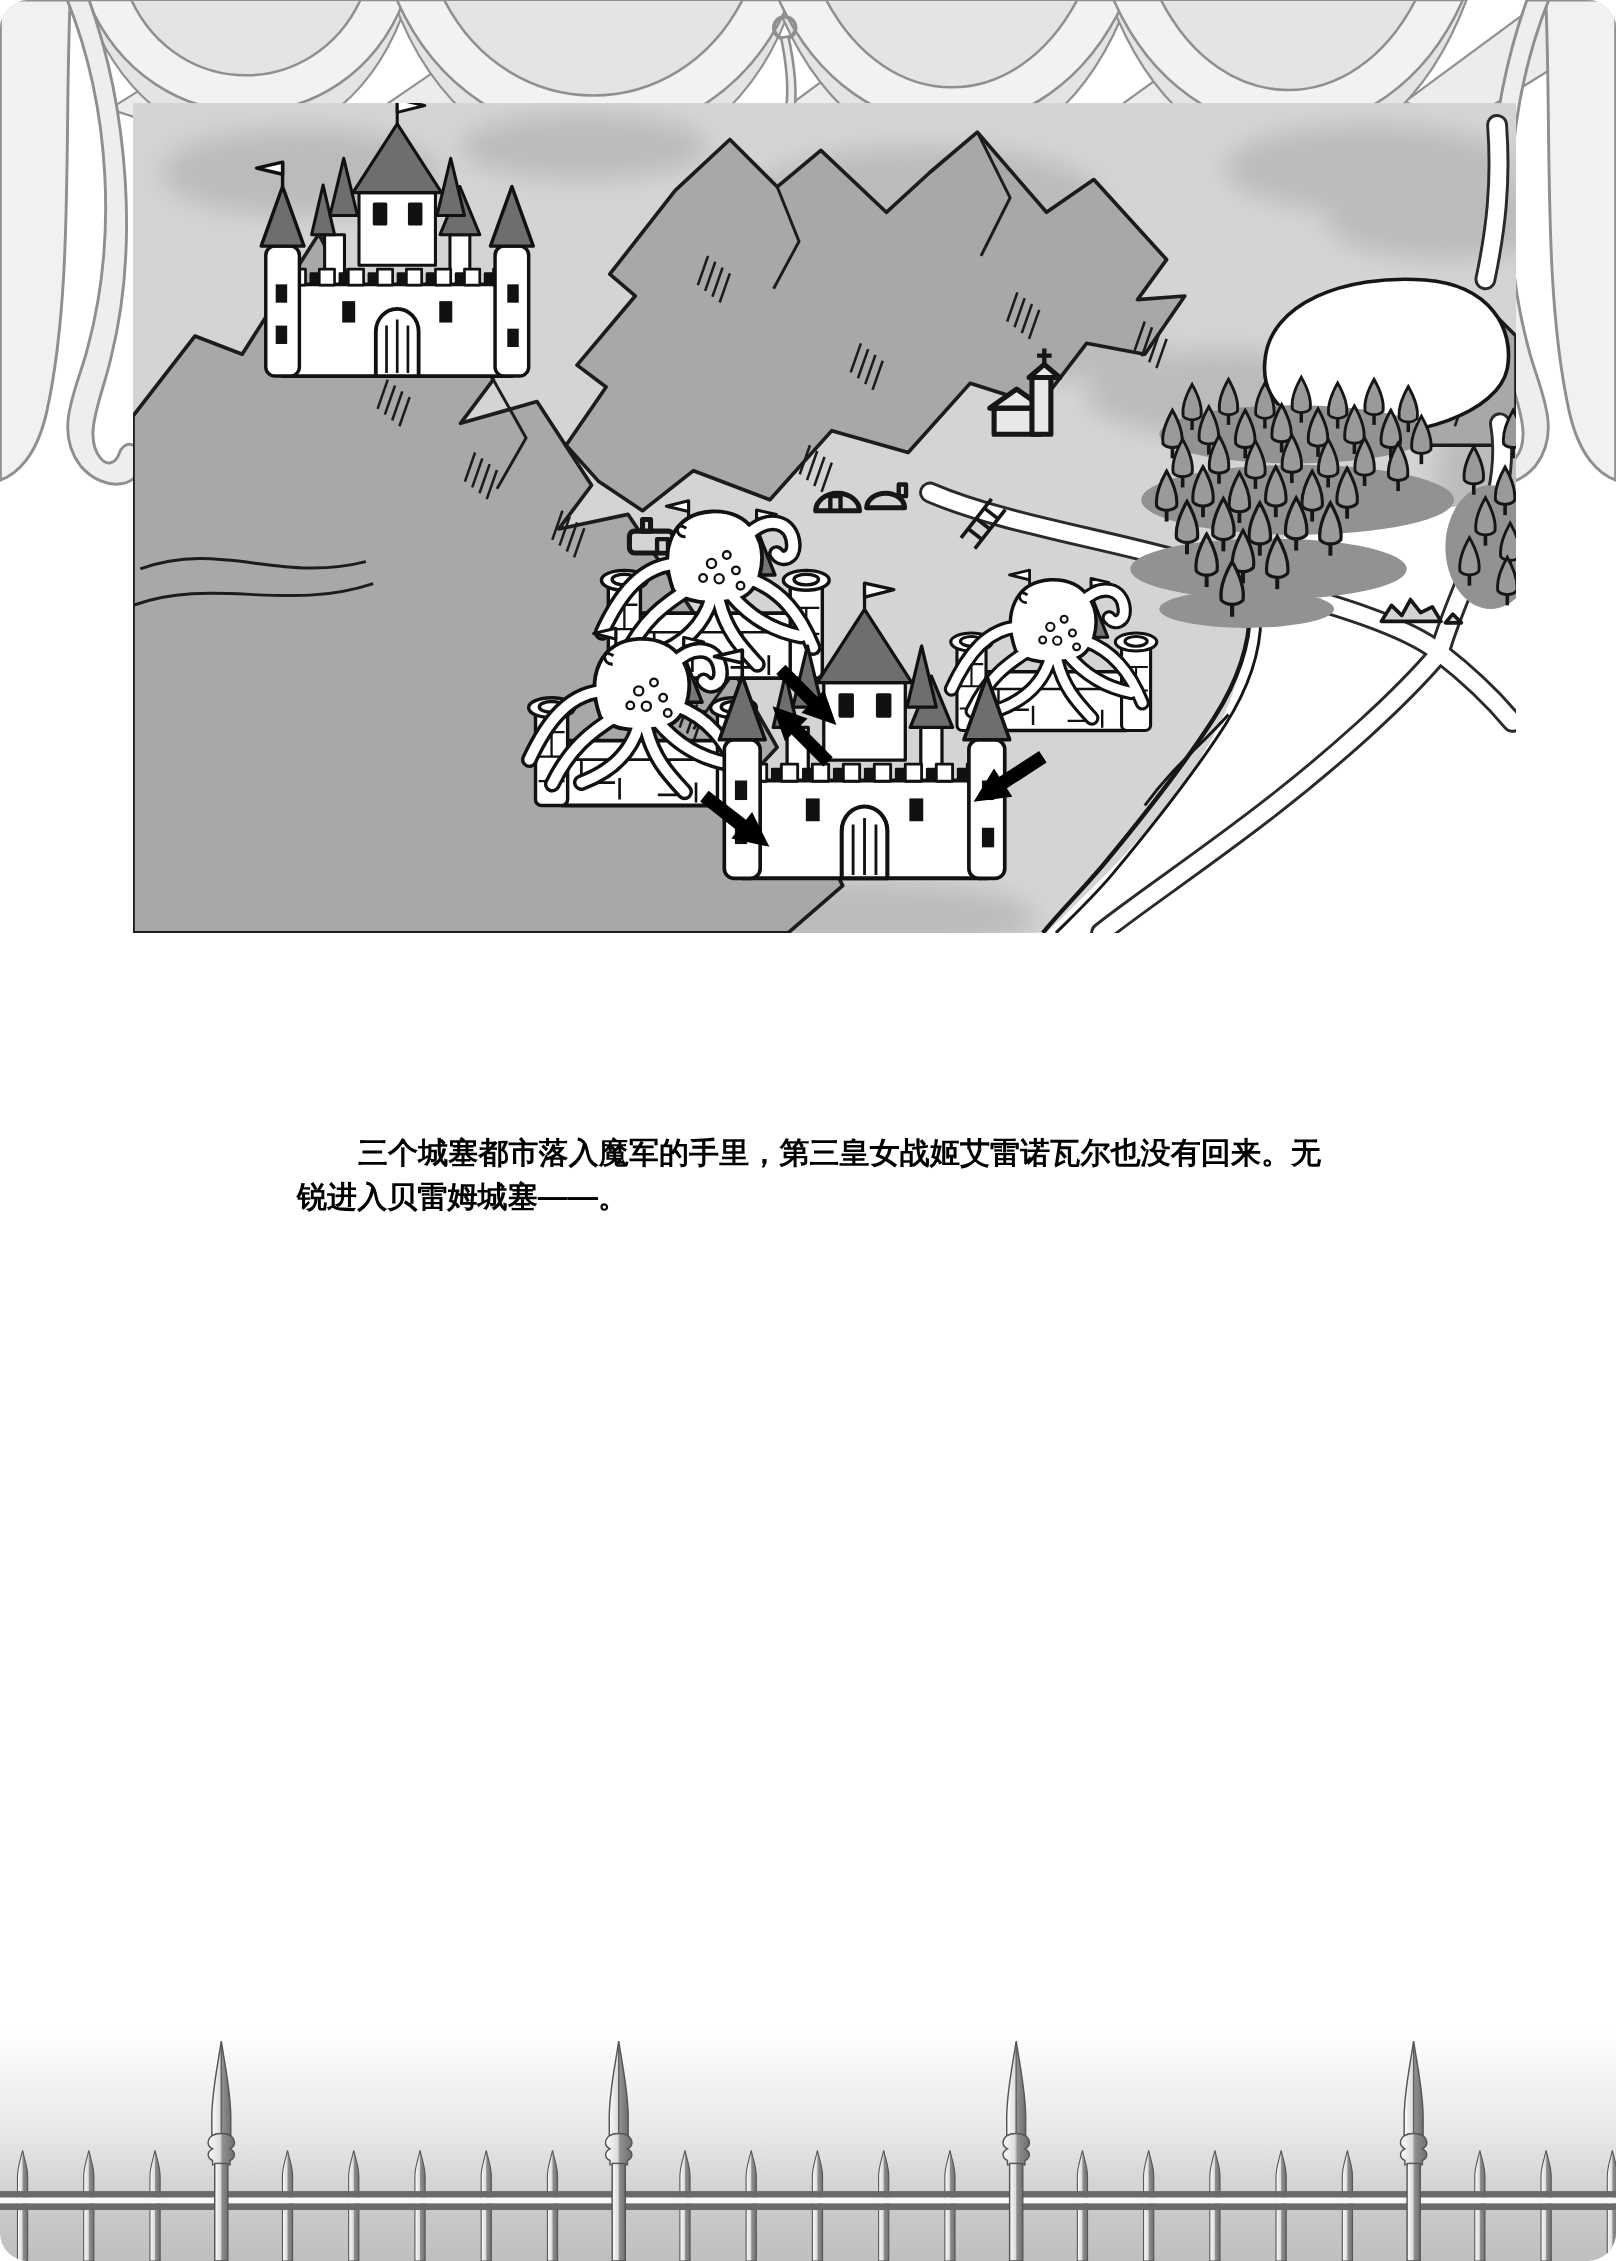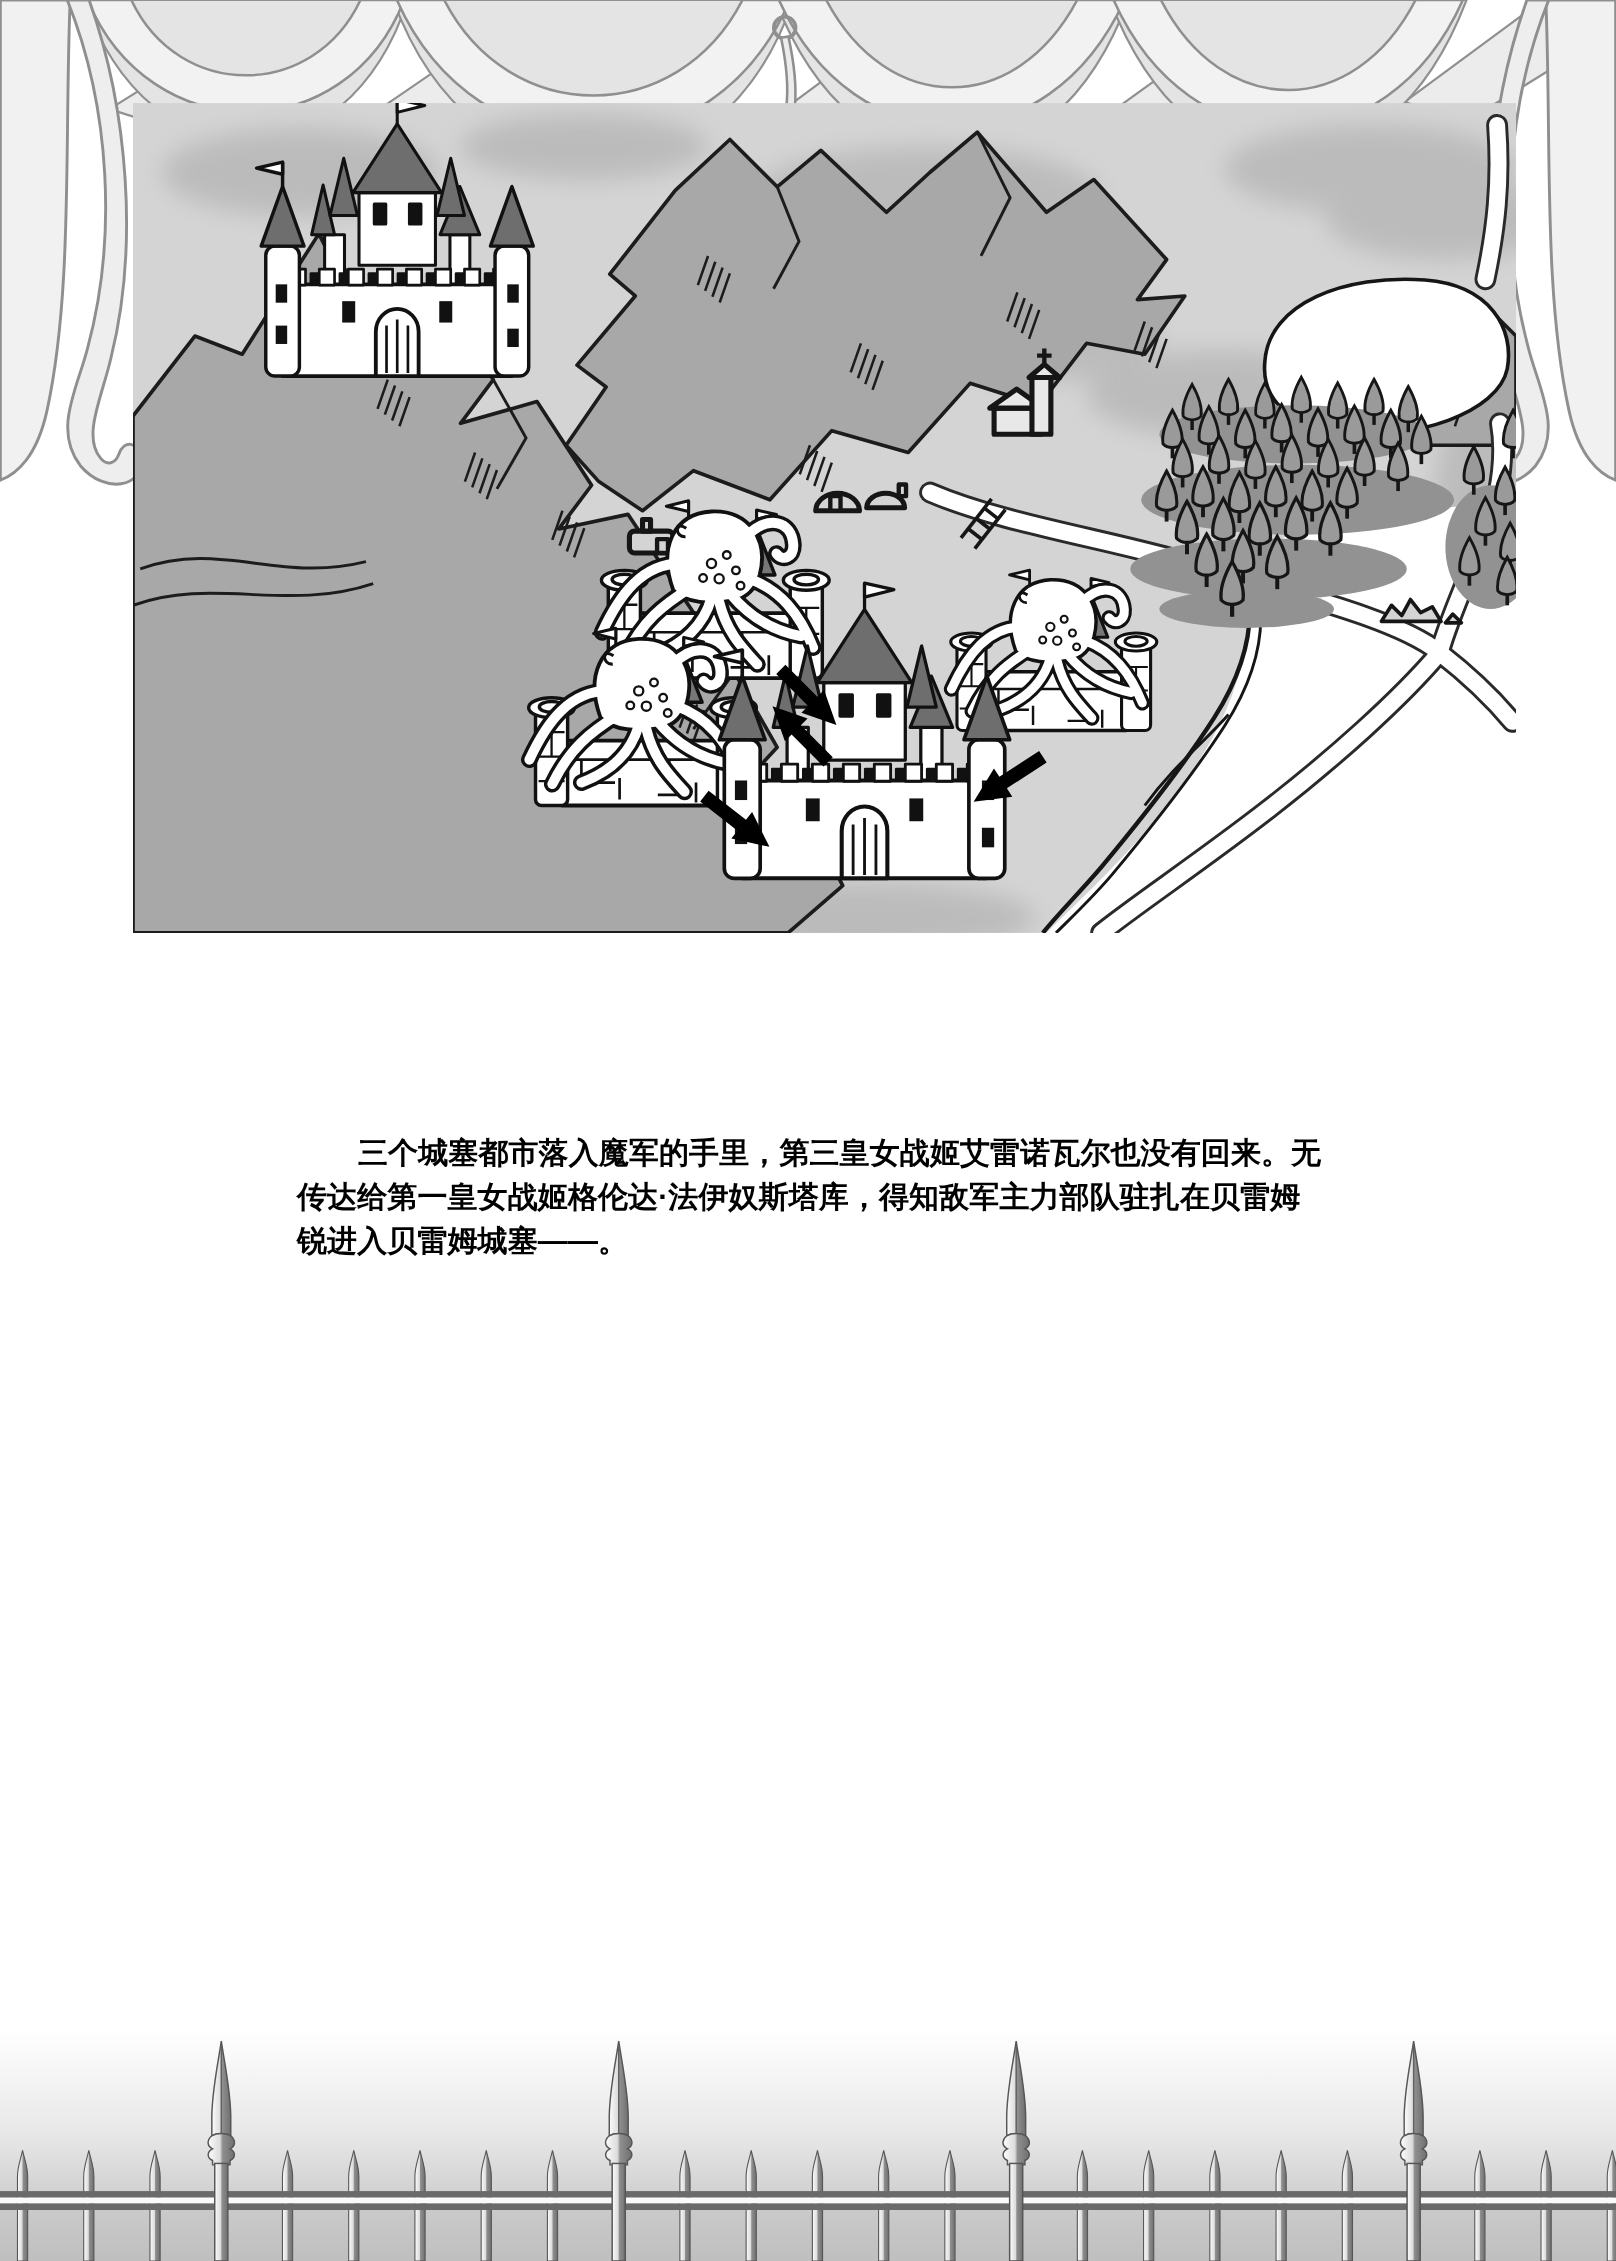--- a/index.html
+++ b/index.html
@@ -1,20 +1,20 @@
 <!DOCTYPE html>
 <html style="font-size:11.6px"><head>
 <meta charset="utf-8">
 <style>
   html,body { margin:0; padding:0; }
   body {
     width:1616px; height:2261px; position:relative; background:#ffffff;
     font-family:"Liberation Sans", sans-serif; overflow:hidden;
   }
-  .page { position:absolute; inset:0; overflow:hidden; }
+  .page { position:absolute; inset:0; overflow:hidden;border-radius:28px; }
 
   
   .curtain { position:absolute; left:0; top:0; width:1616px; height:553px; }
 
   
   .map-frame { position:absolute; left:133px; top:103px; width:1383px; height:830px; overflow:hidden; }
   .map-frame svg { display:block; }
 
   
   .story { position:absolute; left:297px; top:1131px; width:1027px; }
@@ -364,21 +364,20 @@
         <use href="#gArrow" transform="translate(890,778) rotate(45)"></use>
         <use href="#gArrow" transform="translate(955,905) rotate(225)"></use>
         <use href="#gArrow" transform="translate(785,952) rotate(38) scale(1.05)"></use>
         <use href="#gArrow" transform="translate(1250,898) rotate(147) scale(1.05)"></use>
       </g>
     </svg>
   </div>
 
   <div class="story">
     <div class="story-line indent">三个城塞都市落入魔军的手里，第三皇女战姬艾雷诺瓦尔也没有回来。无</div>
-    <div class="story-line">传达给第一皇女战姬格伦达·法伊奴斯塔库，得知敌军主力部队驻扎在贝雷姆</div>
     <div class="story-line">锐进入贝雷姆城塞——。</div>
   </div>
 
   <div class="bottom-deco">
     <svg class="fence" viewBox="0 0 2220 320" xmlns="http://www.w3.org/2000/svg">
       <defs>
         <linearGradient id="metalGrad" x1="0" y1="0" x2="1" y2="0">
           <stop offset="0" stop-color="#fcfcfc"></stop>
           <stop offset="0.45" stop-color="#dcdcdc"></stop>
           <stop offset="0.55" stop-color="#8f8f8f"></stop>

